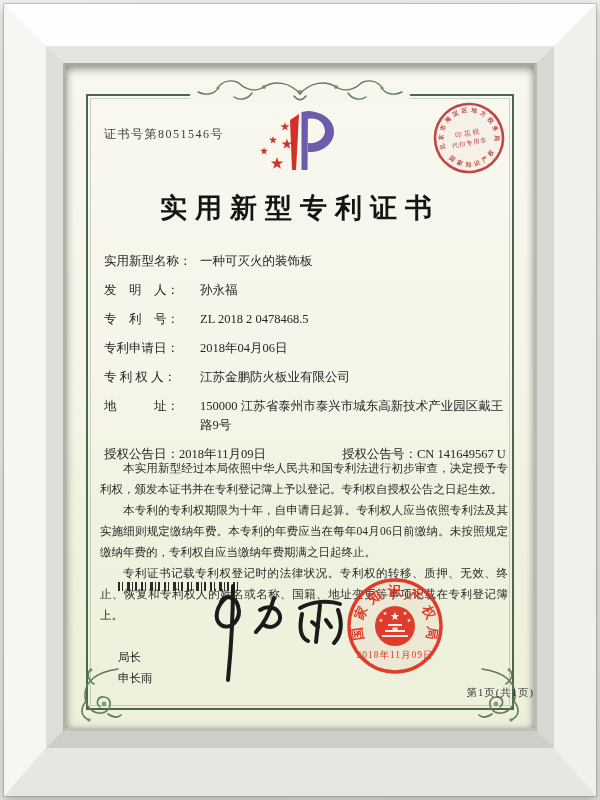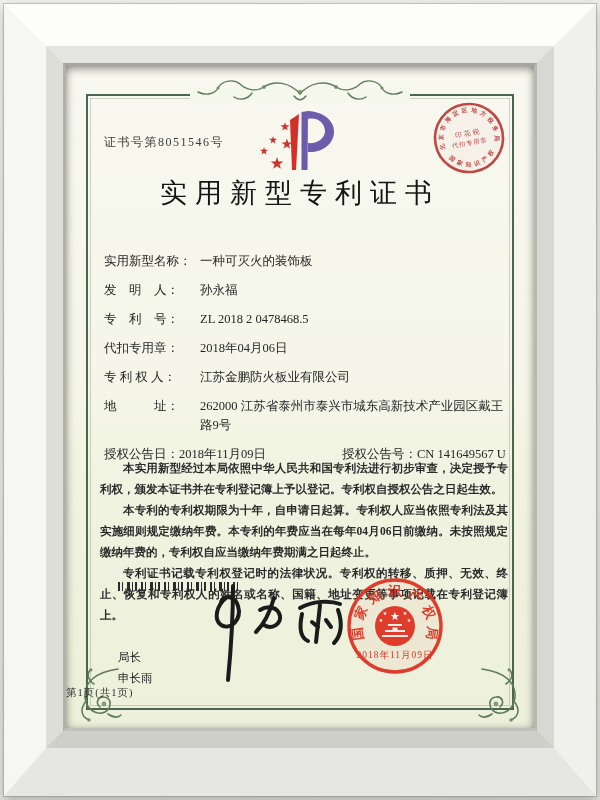--- a/index.html
+++ b/index.html
@@ -24,43 +24,43 @@
                     inset 0 -4px 7px -4px rgba(75,75,65,.3),
                     inset 7px 0 9px -6px rgba(75,75,65,.4),
                     inset -7px 0 9px -6px rgba(75,75,65,.4);}
   .cert-border{position:absolute;left:20px;right:20px;top:28px;bottom:18px;
                border:2px solid #4c6550;}
   .cert-border::after{content:"";position:absolute;inset:2px;border:1px solid rgba(110,140,110,.35);}
   .orn-top{position:absolute;top:13px;left:50%;transform:translateX(-50%);}
   .orn-bl{position:absolute;left:8px;bottom:6px;}
   .orn-br{position:absolute;right:8px;bottom:6px;transform:scaleX(-1);}
   
-  .cert-no{position:absolute;left:38px;top:68px;font-size:12px;letter-spacing:1.5px;color:#3b3b3b;}
+  .cert-no{position:absolute;left:38px;top:60px;font-size:12px;letter-spacing:1.5px;color:#3b3b3b;}
   .logo{position:absolute;left:189px;top:30px;}
   .tax-seal{position:absolute;left:363px;top:32px;opacity:.88;}
-  .title{position:absolute;left:0;right:0;top:109px;text-align:center;
-         font-size:27px;font-weight:normal;letter-spacing:8px;color:#141414;}
+  .title{position:absolute;left:0;right:0;top:124px;text-align:center;
+         font-size:27px;font-weight:bold;letter-spacing:8px;color:#141414;}
   .fields{position:absolute;left:38px;right:26px;top:186px;font-size:12.5px;color:#262626;}
   .frow{display:flex;margin-bottom:10px;line-height:19px;}
   .frow .lab{flex:0 0 96px;white-space:nowrap;}
   .frow .val{flex:1;}
   .grant{display:flex;margin-top:2px;line-height:19px;}
   .grant .g1{flex:0 0 238px;}
   .paras{position:absolute;left:34px;right:26px;top:392px;font-size:11.5px;
-         line-height:21px;color:#2a2a2a;text-align:justify;font-weight:bold;}
+         line-height:21px;color:#2a2a2a;text-align:justify;}
   .paras p{margin:0;text-indent:2em;}
   .barcode{position:absolute;left:52px;top:516px;width:124px;height:9px;
            background:repeating-linear-gradient(90deg,
              #2b2b2b 0 2px,transparent 2px 4px,#2b2b2b 4px 5px,transparent 5px 9px,
              #2b2b2b 9px 12px,transparent 12px 14px,#2b2b2b 14px 15px,transparent 15px 17px,
              #2b2b2b 17px 19px,transparent 19px 23px);}
   .signer{position:absolute;left:52px;top:581px;font-size:11.5px;color:#222;line-height:21px;}
   .signature{position:absolute;left:122px;top:508px;}
   .main-seal{position:absolute;left:263px;top:512px;opacity:.93;}
-  .footer{position:absolute;left:0;right:0;top:620px;text-align:left;font-size:10.5px;
+  .footer{position:absolute;left:0;right:0;top:620px;text-align:right;font-size:10.5px;
           color:#333;letter-spacing:1px;}
   svg text{font-family:"Liberation Serif","DejaVu Serif",serif;}
 </style>
 </head>
 <body>
 
 <div class="stage">
   <div class="wall"></div>
   <div class="molding"></div>
   <div class="lip"></div>
@@ -156,30 +156,30 @@
       </div>
       <div class="frow">
         <span class="lab">发　明　人：</span>
         <span class="val">孙永福</span>
       </div>
       <div class="frow">
         <span class="lab">专　利　号：</span>
         <span class="val">ZL 2018 2 0478468.5</span>
       </div>
       <div class="frow">
-        <span class="lab">代扣专用章：</span>
+        <span class="lab">专利申请日：</span>
         <span class="val">2018年04月06日</span>
       </div>
       <div class="frow">
         <span class="lab">专 利 权 人：</span>
         <span class="val">江苏金鹏防火板业有限公司</span>
       </div>
       <div class="frow">
         <span class="lab">地　　　址：</span>
-        <span class="val">262000 江苏省泰州市泰兴市城东高新技术产业园区戴王路9号</span>
+        <span class="val">150000 江苏省泰州市泰兴市城东高新技术产业园区戴王路9号</span>
       </div>
       <div class="grant">
         <span class="g1">
           <span>授权公告日：</span><span>2018年11月09日</span>
         </span>
         <span class="g2">
           <span>授权公告号：</span><span>CN 141649567 U</span>
         </span>
       </div>
     </div>

